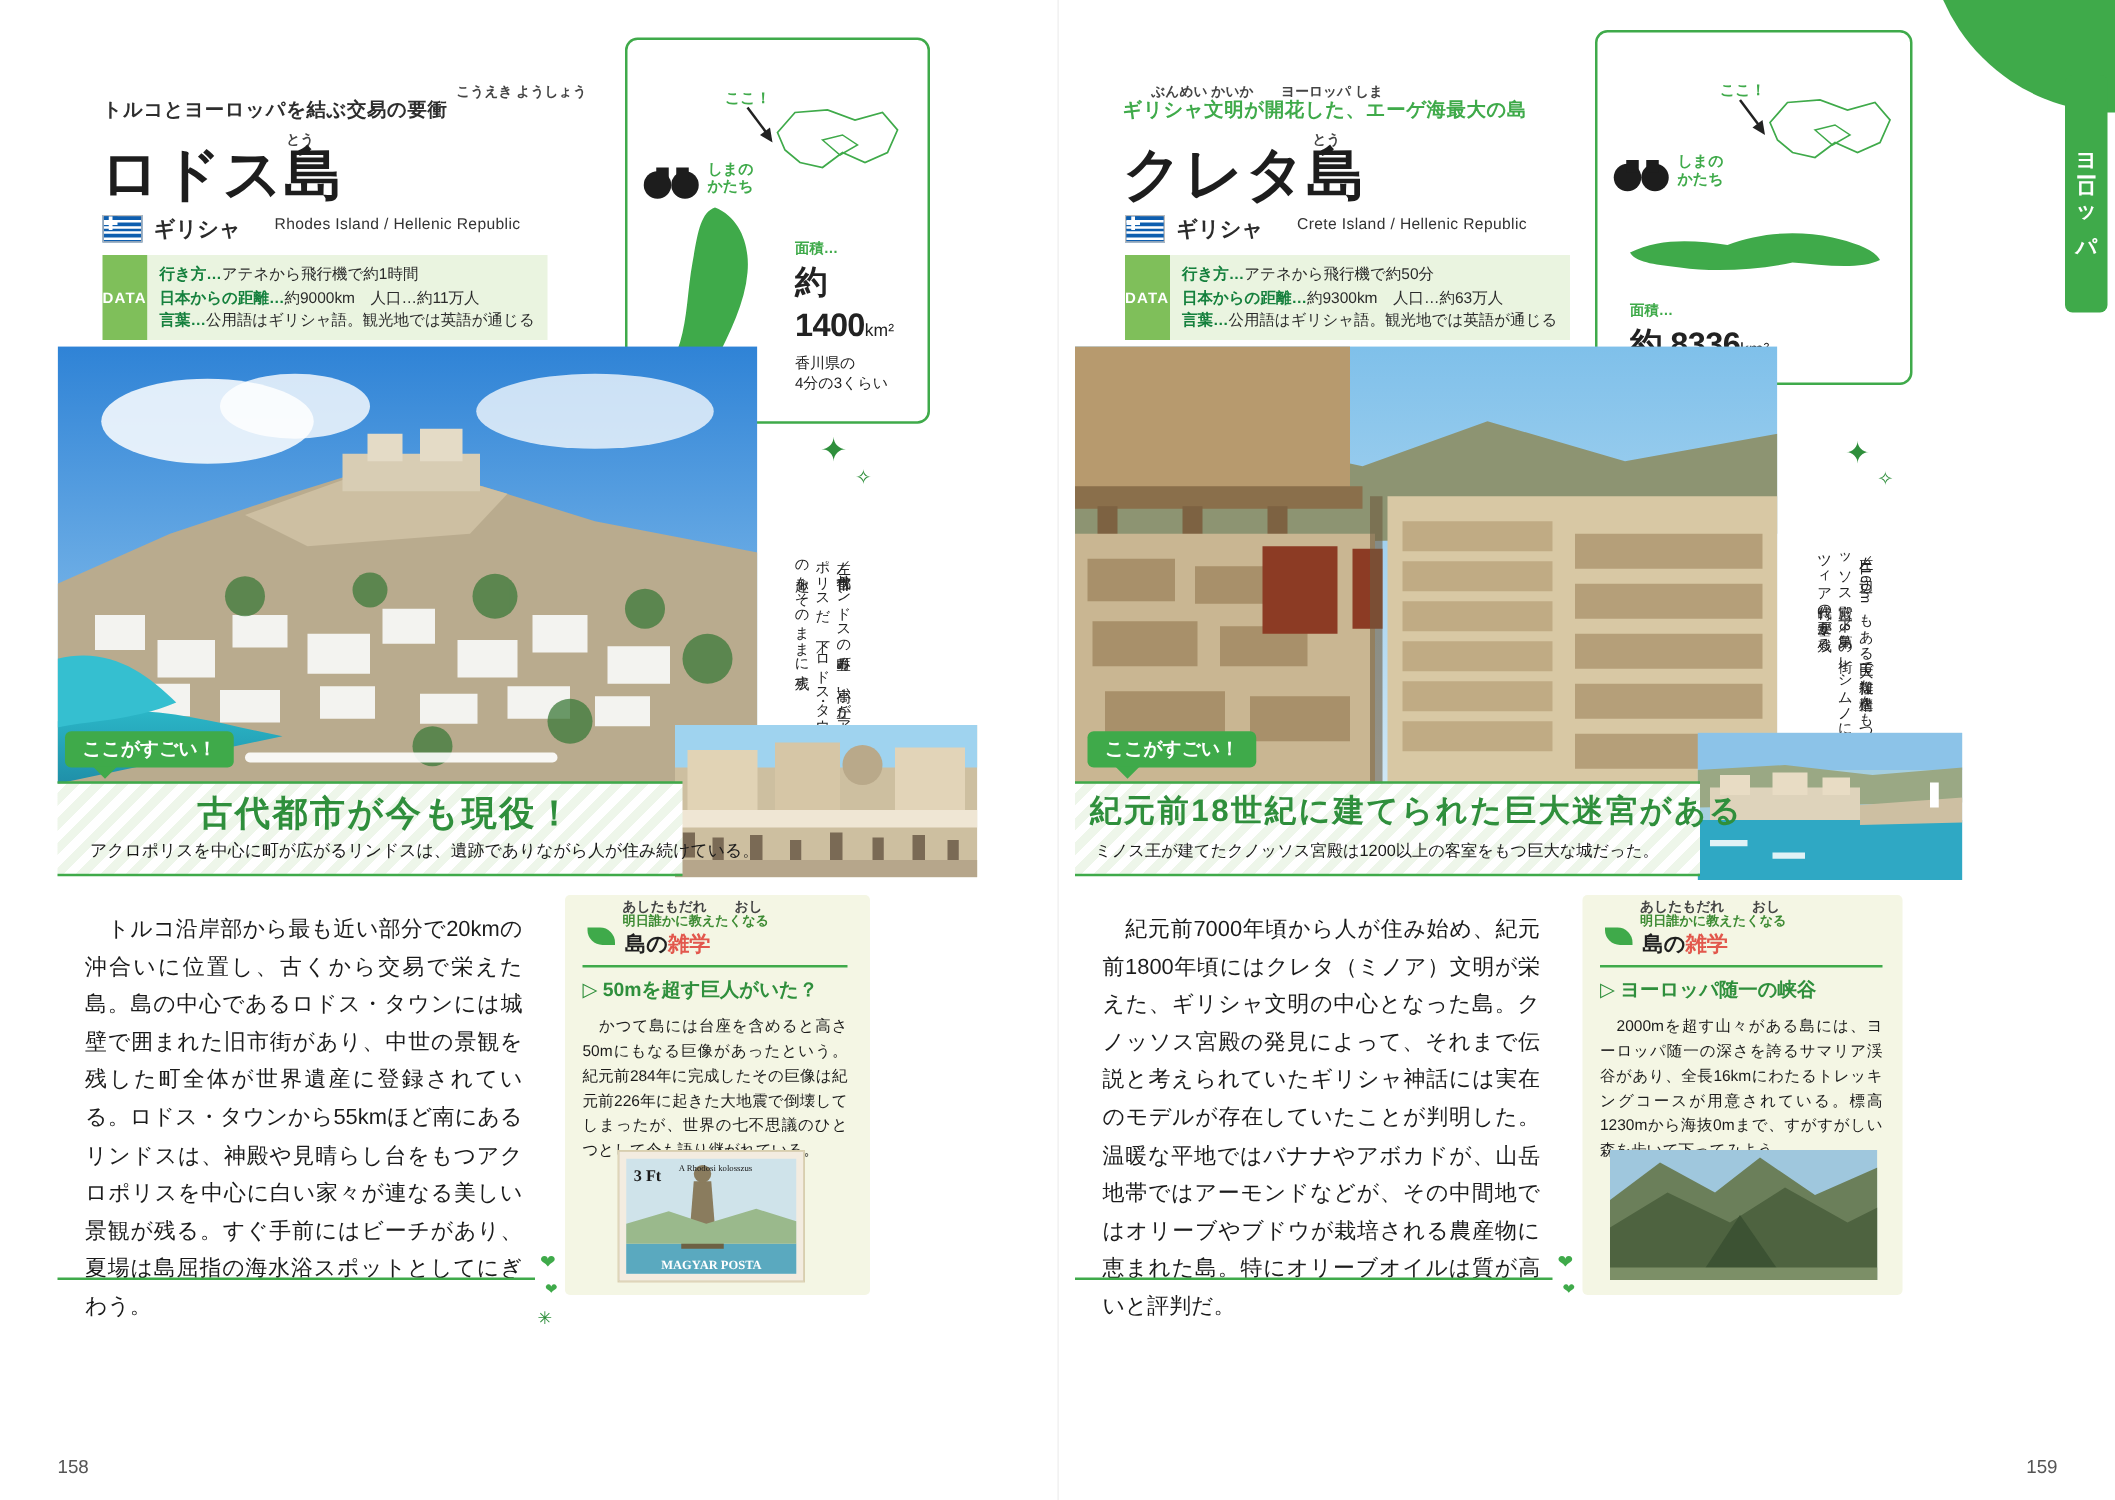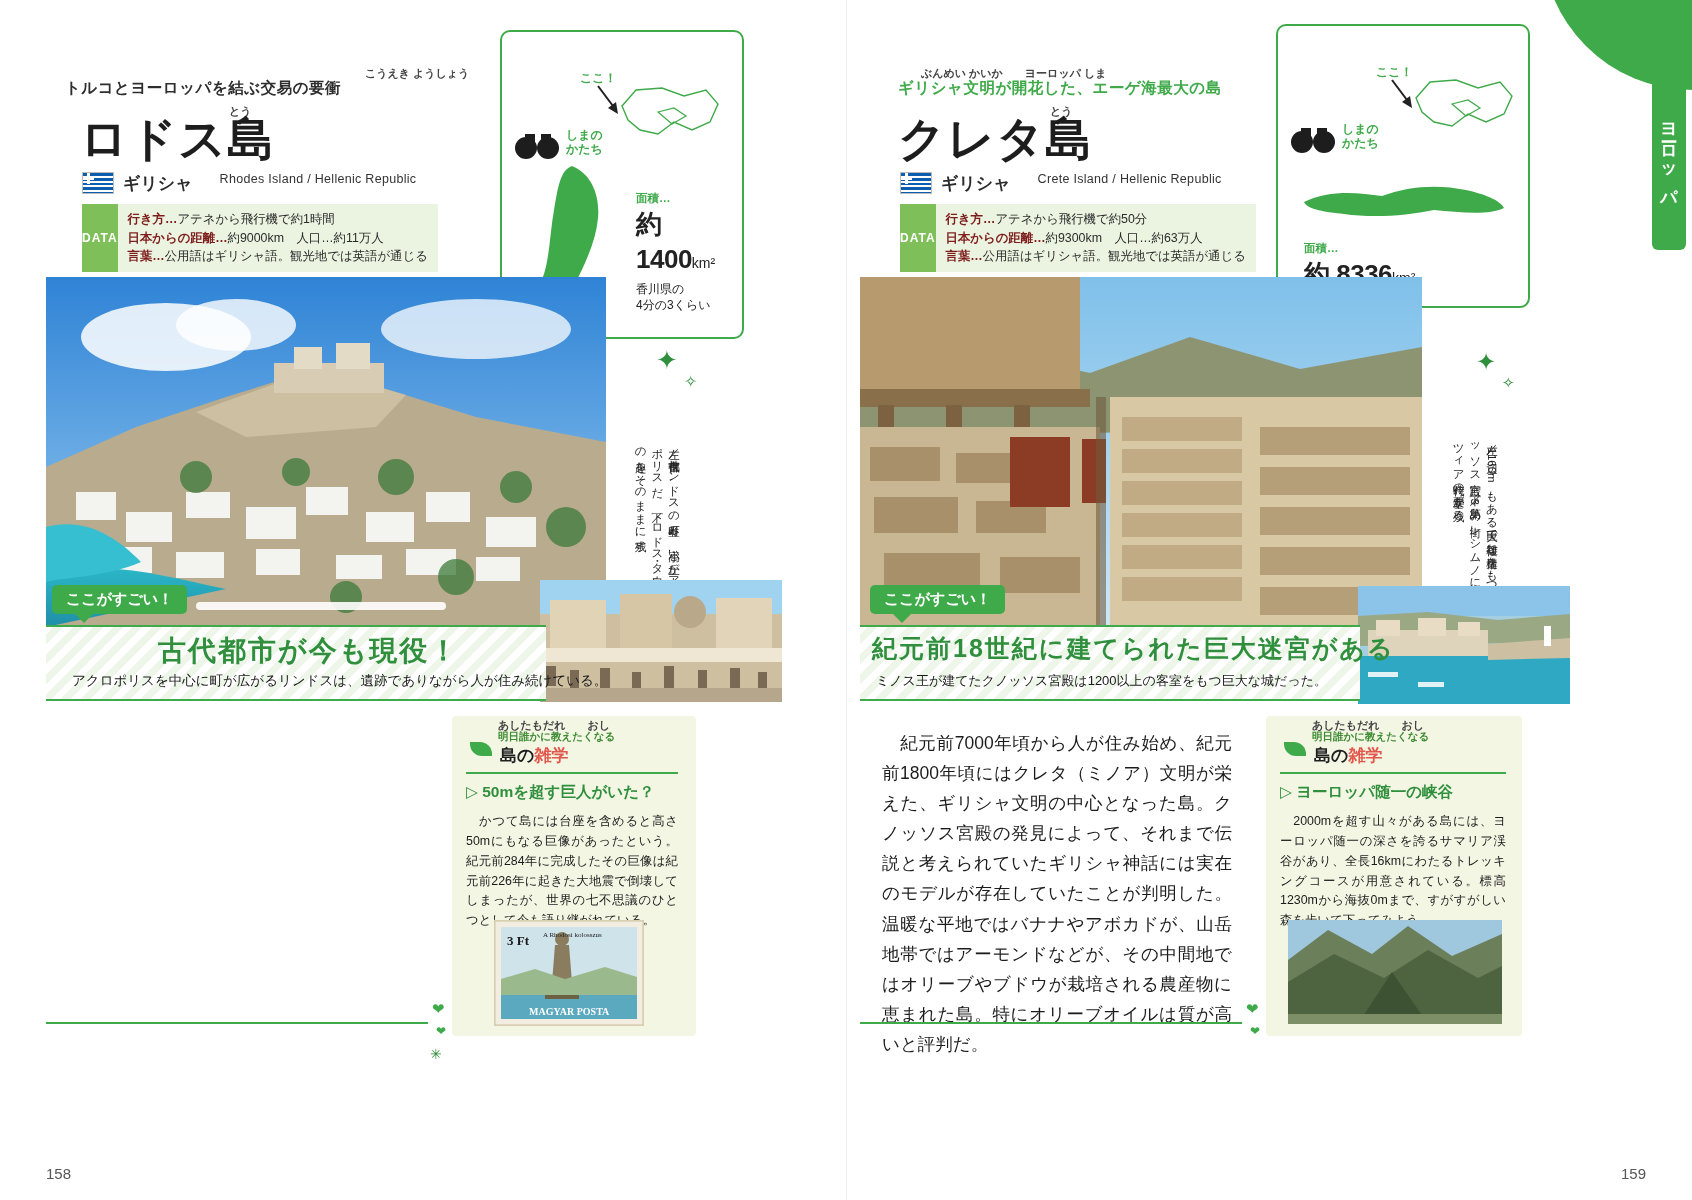--- a/index.html
+++ b/index.html
@@ -48,21 +48,21 @@
   .latin{font-size:12.5px;color:#333;margin-left:18px;letter-spacing:.3px;}
 
   
   .databox{position:absolute;display:flex;align-items:stretch;}
   .data-label{
     width:52px;background:#7fbf5a;color:#fff;font-size:12px;font-weight:bold;
     display:flex;align-items:center;justify-content:center;letter-spacing:1px;
   }
   .data-rows{background:#eaf4e0;padding:6px 10px 6px 10px;font-size:12.4px;line-height:1.5;}
   .data-rows div{white-space:nowrap;}
-  .dk{color:#7f1d1d;font-weight:bold;}
+  .dk{color:#15803d;font-weight:bold;}
 
   
   .mapcard{
     position:absolute;border:2.5px solid #3faa4a;border-radius:10px;background:#fff;
   }
   .mapcard .koko{position:absolute;font-size:12px;color:#3faa4a;font-weight:bold;}
   .mapcard .shape-label{position:absolute;font-size:12px;color:#3faa4a;font-weight:bold;line-height:1.2;}
   .minimap{position:absolute;}
   .area-note{position:absolute;font-size:12px;color:#222;line-height:1.35;}
   .area-big{font-size:26px;font-weight:bold;letter-spacing:-.5px;}
@@ -112,21 +112,21 @@
 
 <div class="page">
 
   <div class="corner-arc"></div>
   <div class="side-tab">ヨーロッパ</div>
   <div class="gutter"></div>
 
   <div class="spread-half left-half">
 
     <div class="ruby" style="left:365px;top:66px;">こうえき ようしょう</div>
-    <div class="kicker" style="left:65px;top:78px;">トルコとヨーロッパを結ぶ交易の要衝</div>
+    <div class="kicker" style="left:82px;top:78px;">トルコとヨーロッパを結ぶ交易の要衝</div>
     <div class="ruby" style="left:229px;top:104px;">とう</div>
     <div class="title" style="left:80px;top:108px;">ロドス島</div>
 
     <div class="flagline" style="left:82px;top:172px;">
       <span class="flag">
         <b></b>
           <i style="top:3px"></i>
           <i style="top:7.5px"></i>
           <i style="top:12px"></i>
           <i style="top:16.5px"></i>
@@ -253,20 +253,21 @@
           </g>
         <rect x="0" y="108" width="242" height="14" fill="#b6a68b"></rect>
       </svg>
     </div>
 
     <div class="sugoi" style="left:52px;top:585px;">ここがすごい！</div>
     <div class="banner" style="left:46px;top:625px;width:500px;height:72px;"></div>
     <div class="banner-title" style="left:158px;top:632px;">古代都市が今も現役！</div>
     <div class="banner-sub" style="left:72px;top:672px;">アクロポリスを中心に町が広がるリンドスは、遺跡でありながら人が住み続けている。</div>
 
+    <div class="bodytext" style="left:68px;top:728px;width:350px;">　トルコ沿岸部から最も近い部分で20kmの沖合いに位置し、古くから交易で栄えた島。島の中心であるロドス・タウンには城壁で囲まれた旧市街があり、中世の景観を残した町全体が世界遺産に登録されている。ロドス・タウンから55kmほど南にあるリンドスは、神殿や見晴らし台をもつアクロポリスを中心に白い家々が連なる美しい景観が残る。すぐ手前にはビーチがあり、夏場は島屈指の海水浴スポットとしてにぎわう。</div>
     <div class="rule" style="left:46px;top:1022px;width:382px;"></div>
     <div class="heart" style="left:432px;top:1000px;">❤</div>
     <div class="heart" style="left:436px;top:1024px;font-size:12px;">❤</div>
     <div class="sparkle" style="left:430px;top:1046px;font-size:14px;">✳</div>
 
     <div class="zbox" style="left:452px;top:716px;width:244px;height:320px;"></div>
     <div class="ruby" style="left:498px;top:718px;">あしたもだれ　　おし</div>
     <div class="zhead" style="left:498px;top:730px;">明日誰かに教えたくなる</div>
     <div class="leafy" style="left:470px;top:742px;"></div>
     <div class="ztitle" style="left:500px;top:744px;">

